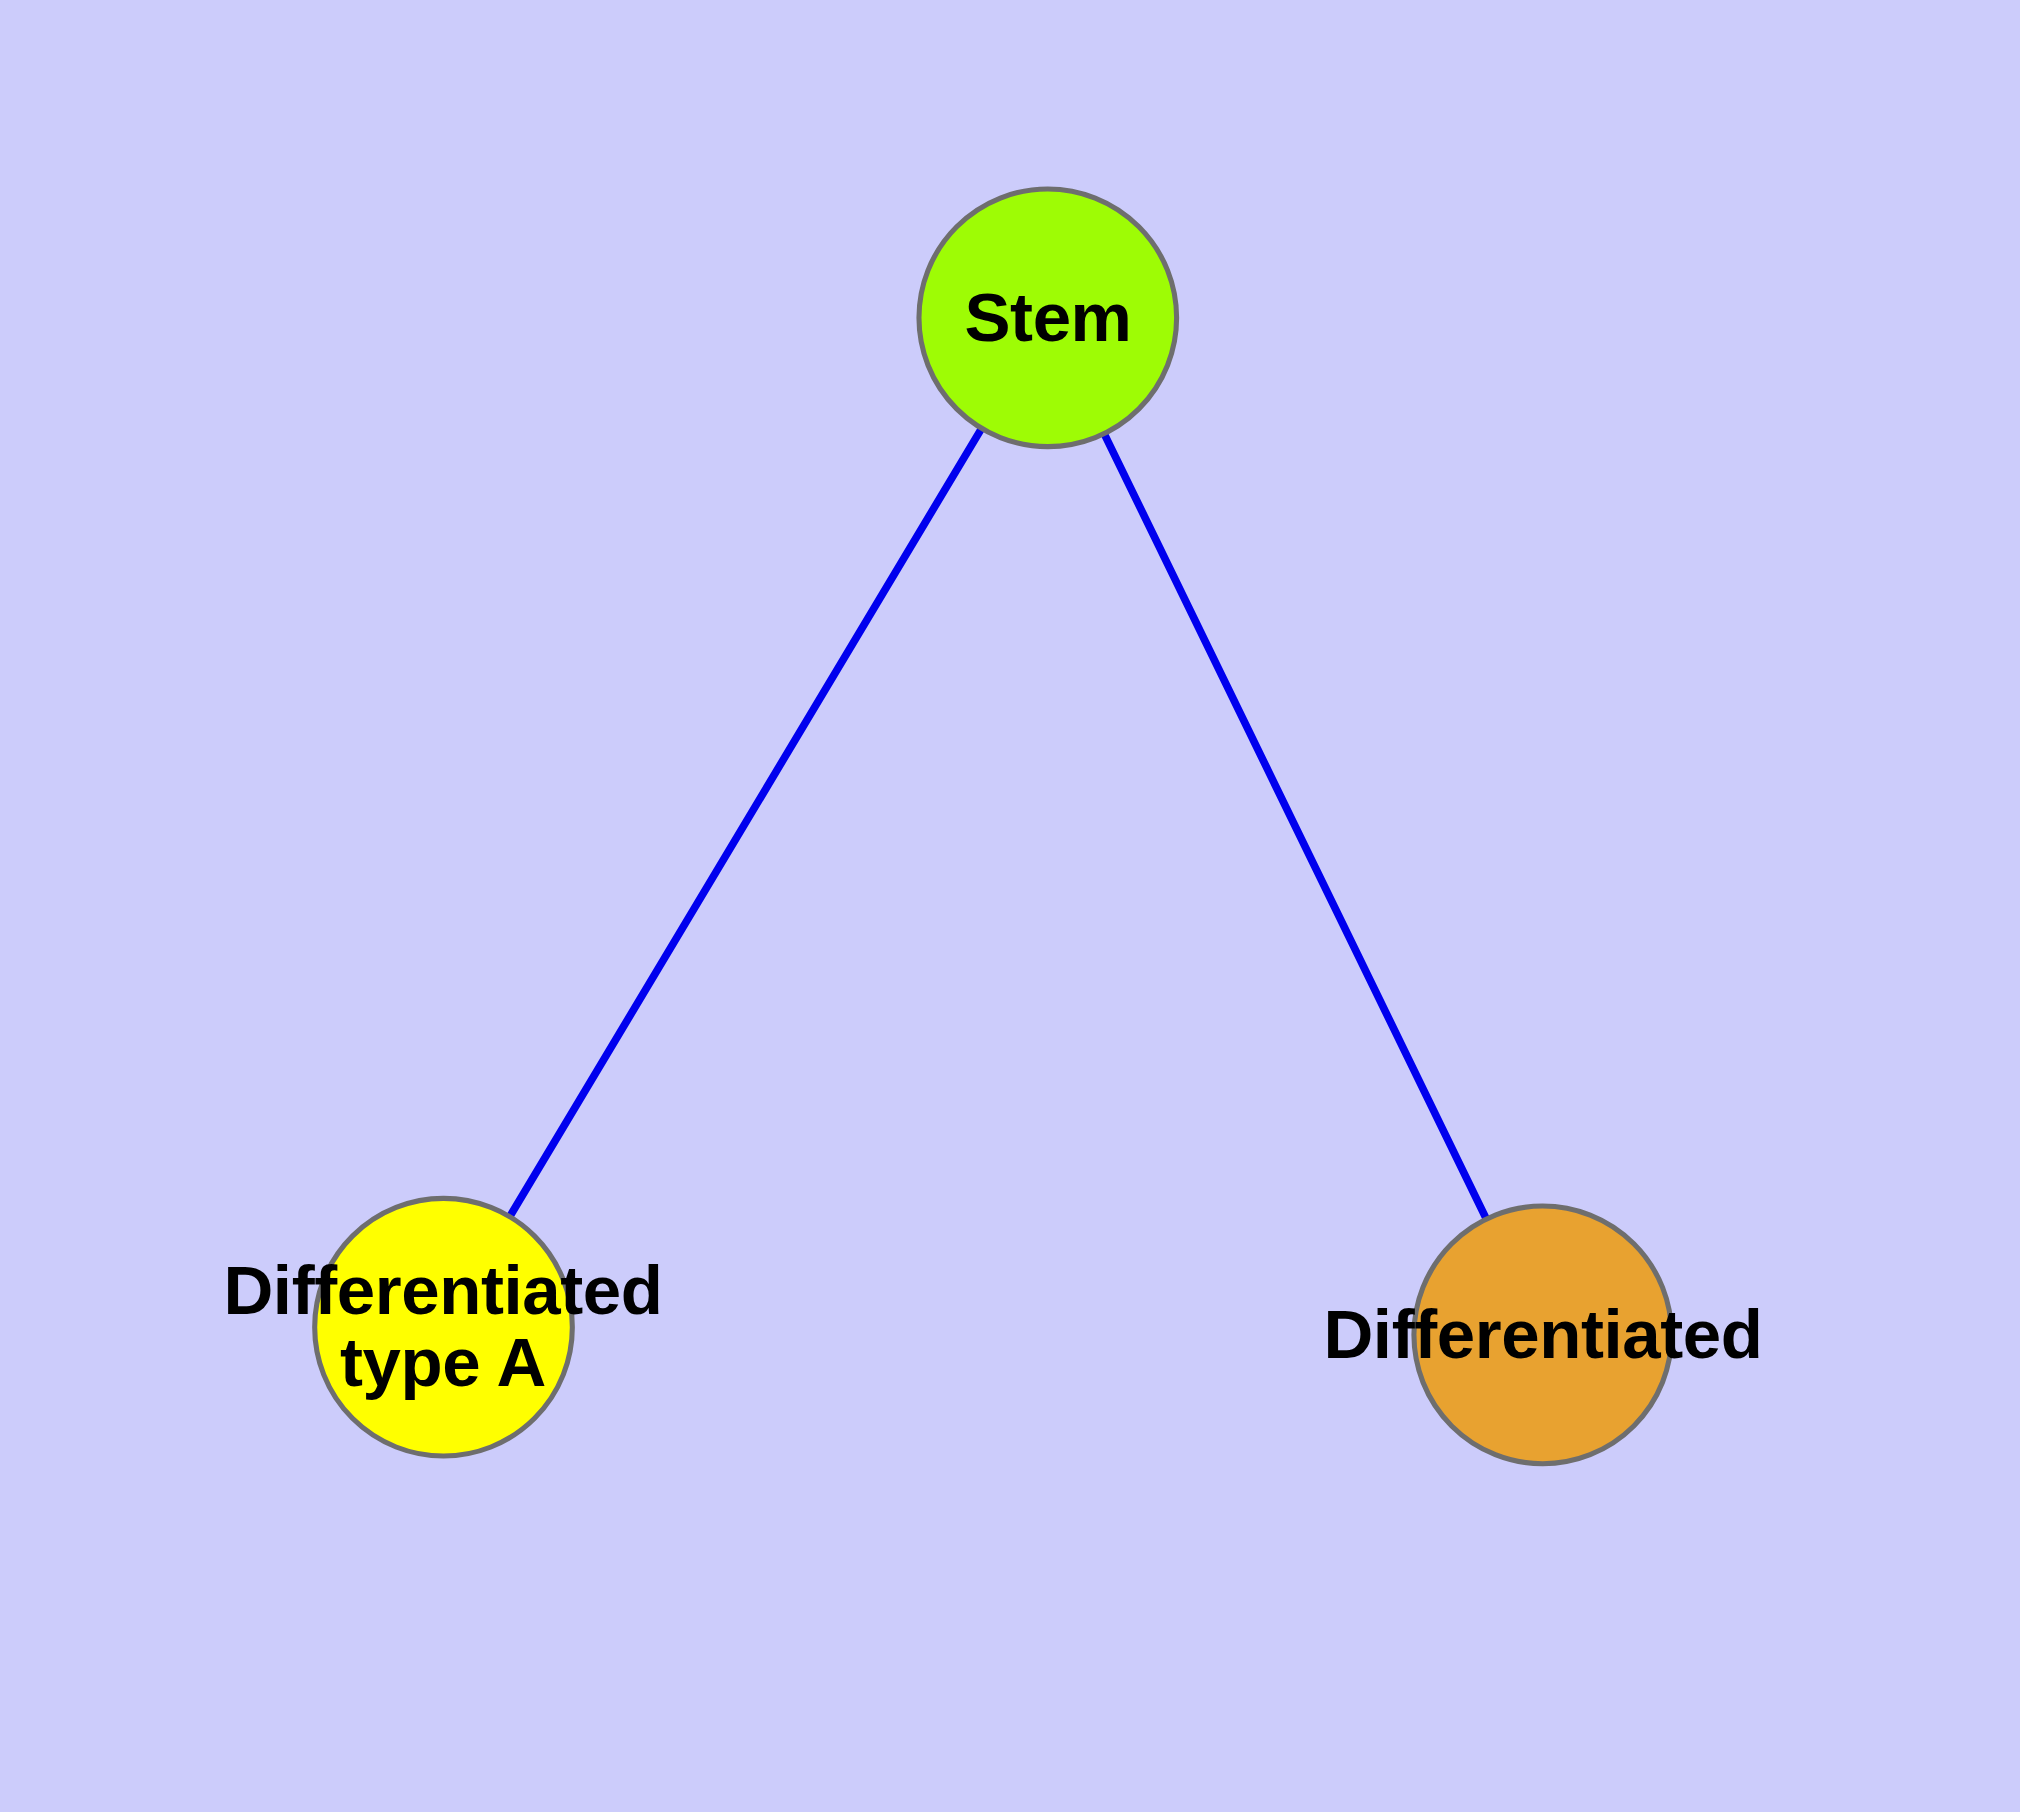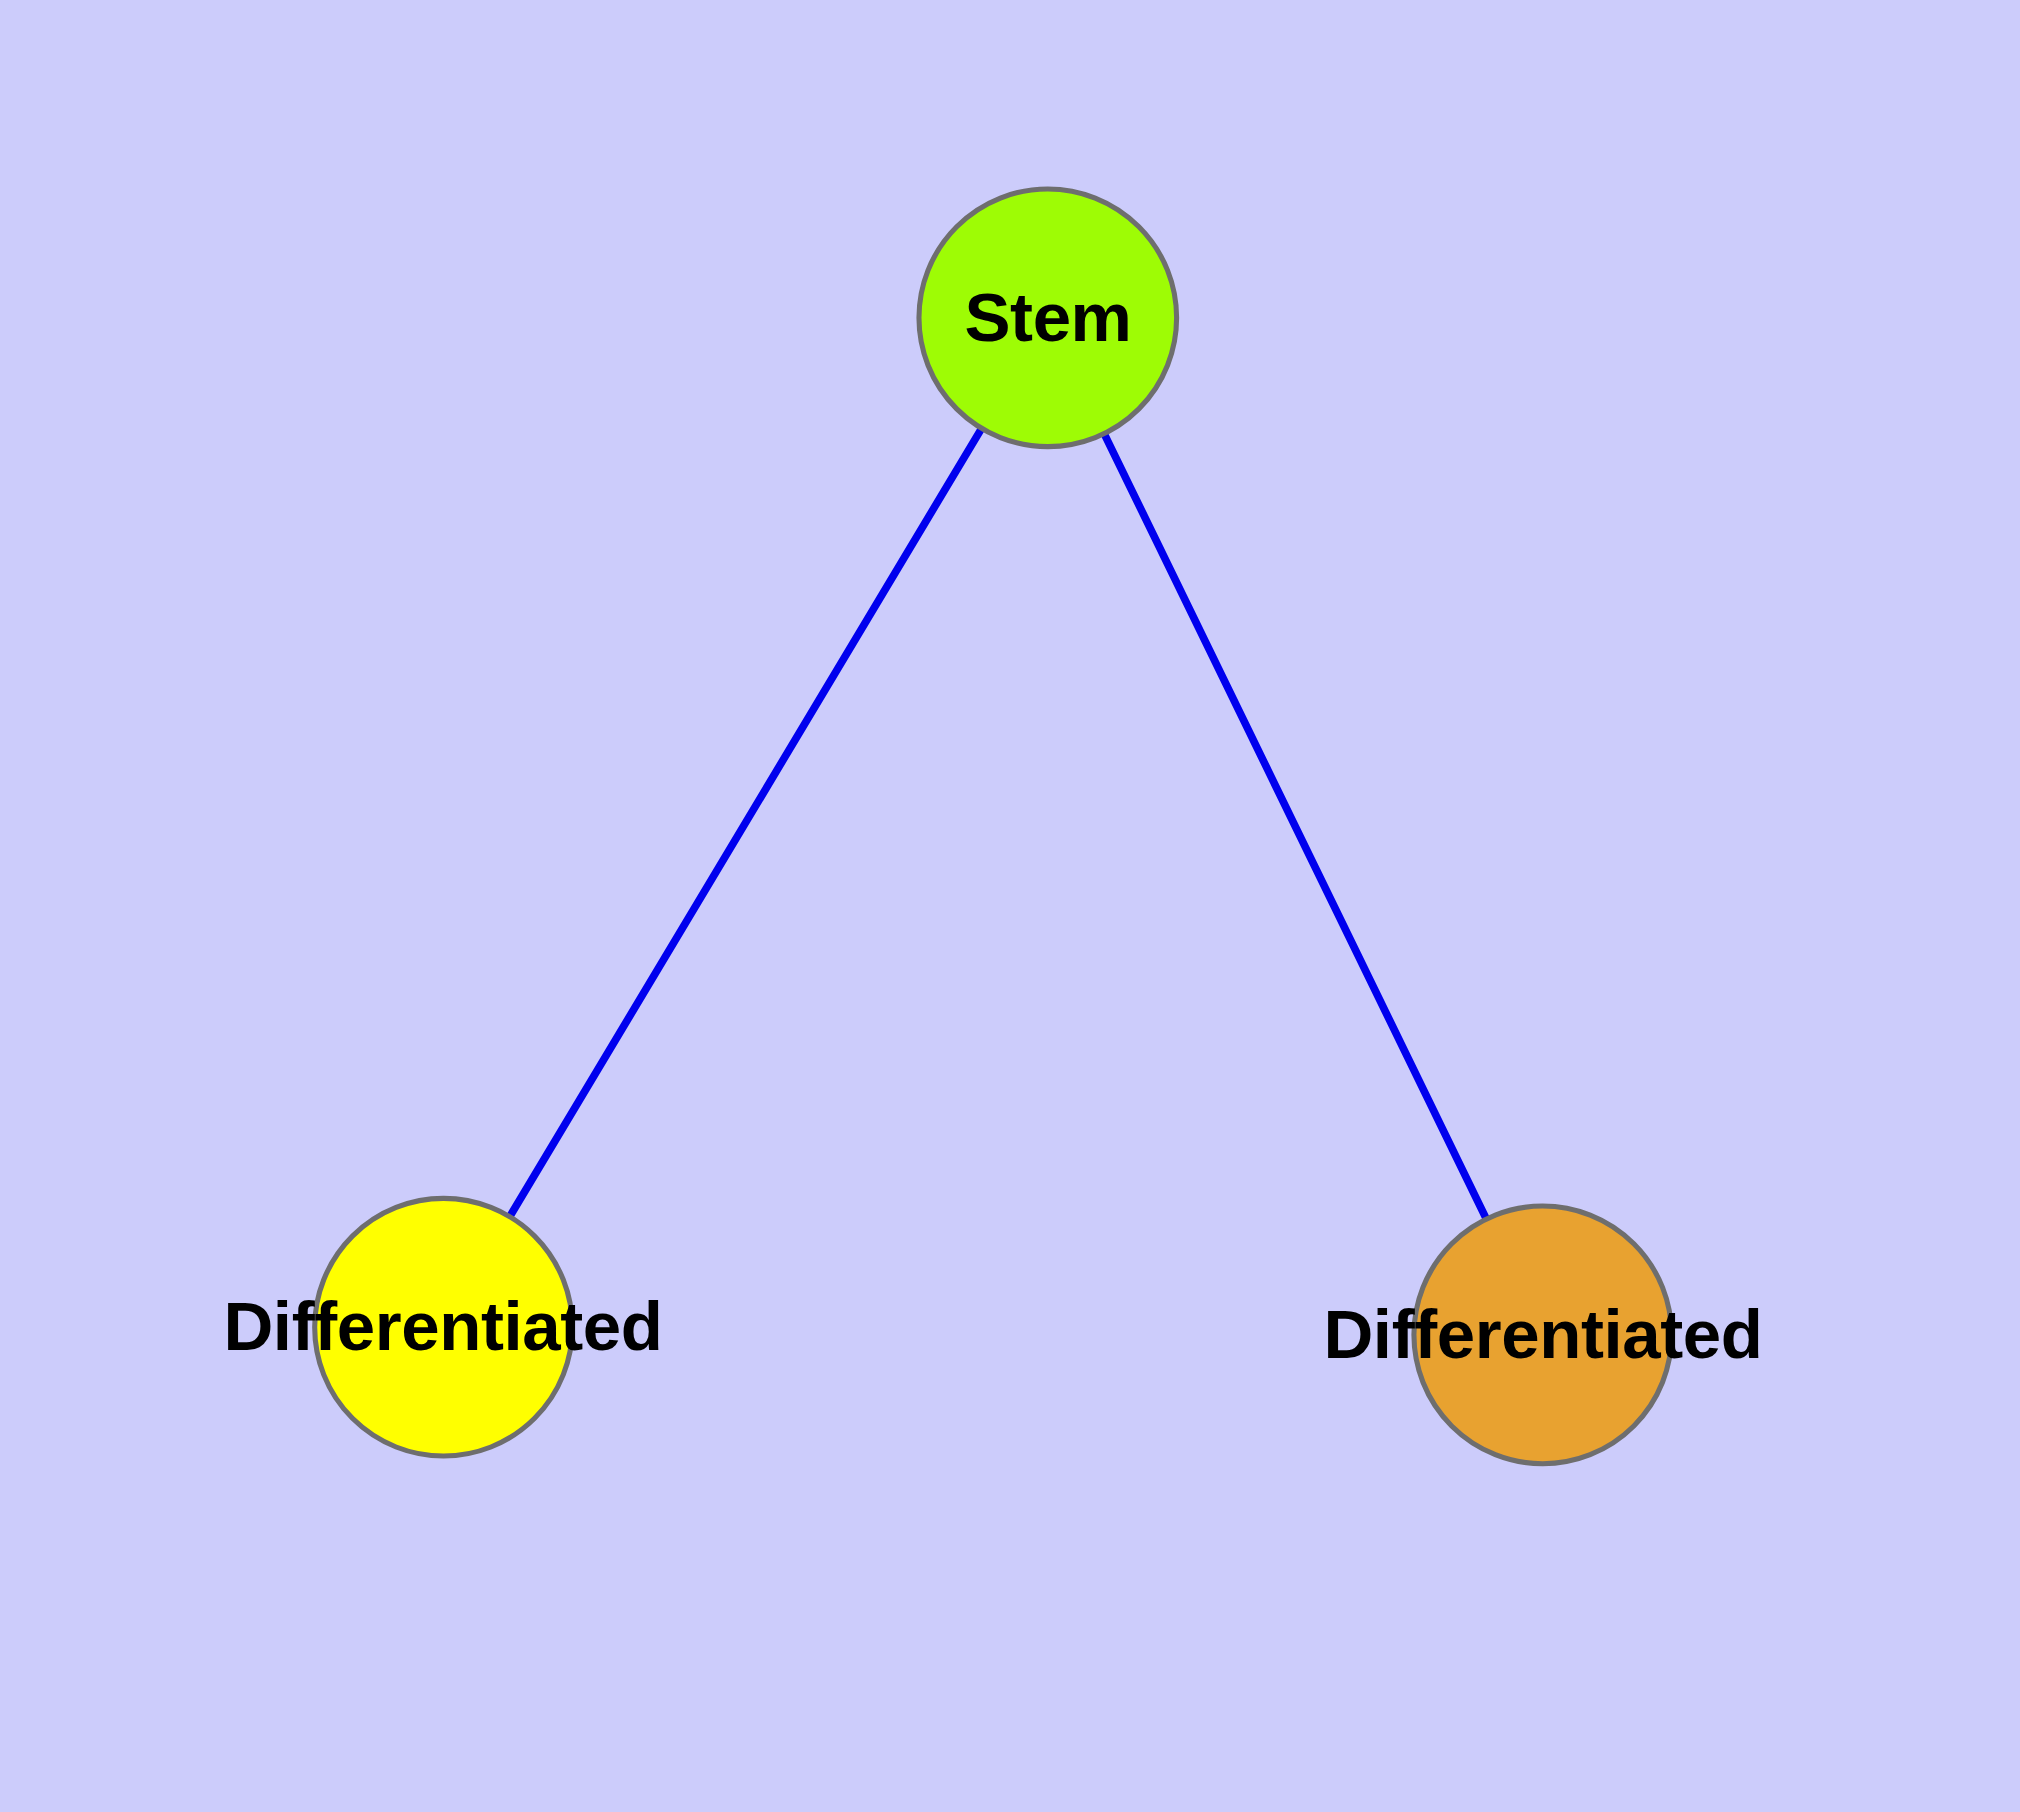--- a/index.html
+++ b/index.html
@@ -53,18 +53,18 @@
 
     <g>
       <circle cx="523" cy="1566" r="152" fill="#ffff00" stroke="#6e6e6e" stroke-width="6"></circle>
       <circle cx="1820" cy="1575" r="152" fill="#e8a230" stroke="#6e6e6e" stroke-width="6"></circle>
       <circle cx="1236" cy="375" r="152" fill="#9efc05" stroke="#6e6e6e" stroke-width="6"></circle>
     </g>
   </svg>
 
   <div class="node-label" style="left:1048px; top:318px;"><span>Stem</span></div>
 
-  <div class="node-label" style="left:443px; top:1327px;"><span>Differentiated</span><br></div>
+  <div class="node-label" style="left:443px; top:1327px;"><span>Differentiated</span><br><span>type A</span></div>
 
   <div class="node-label" style="left:1543px; top:1335px;"><span>Differentiated</span><br></div>
 
 </div>
 
 
 </body></html>

